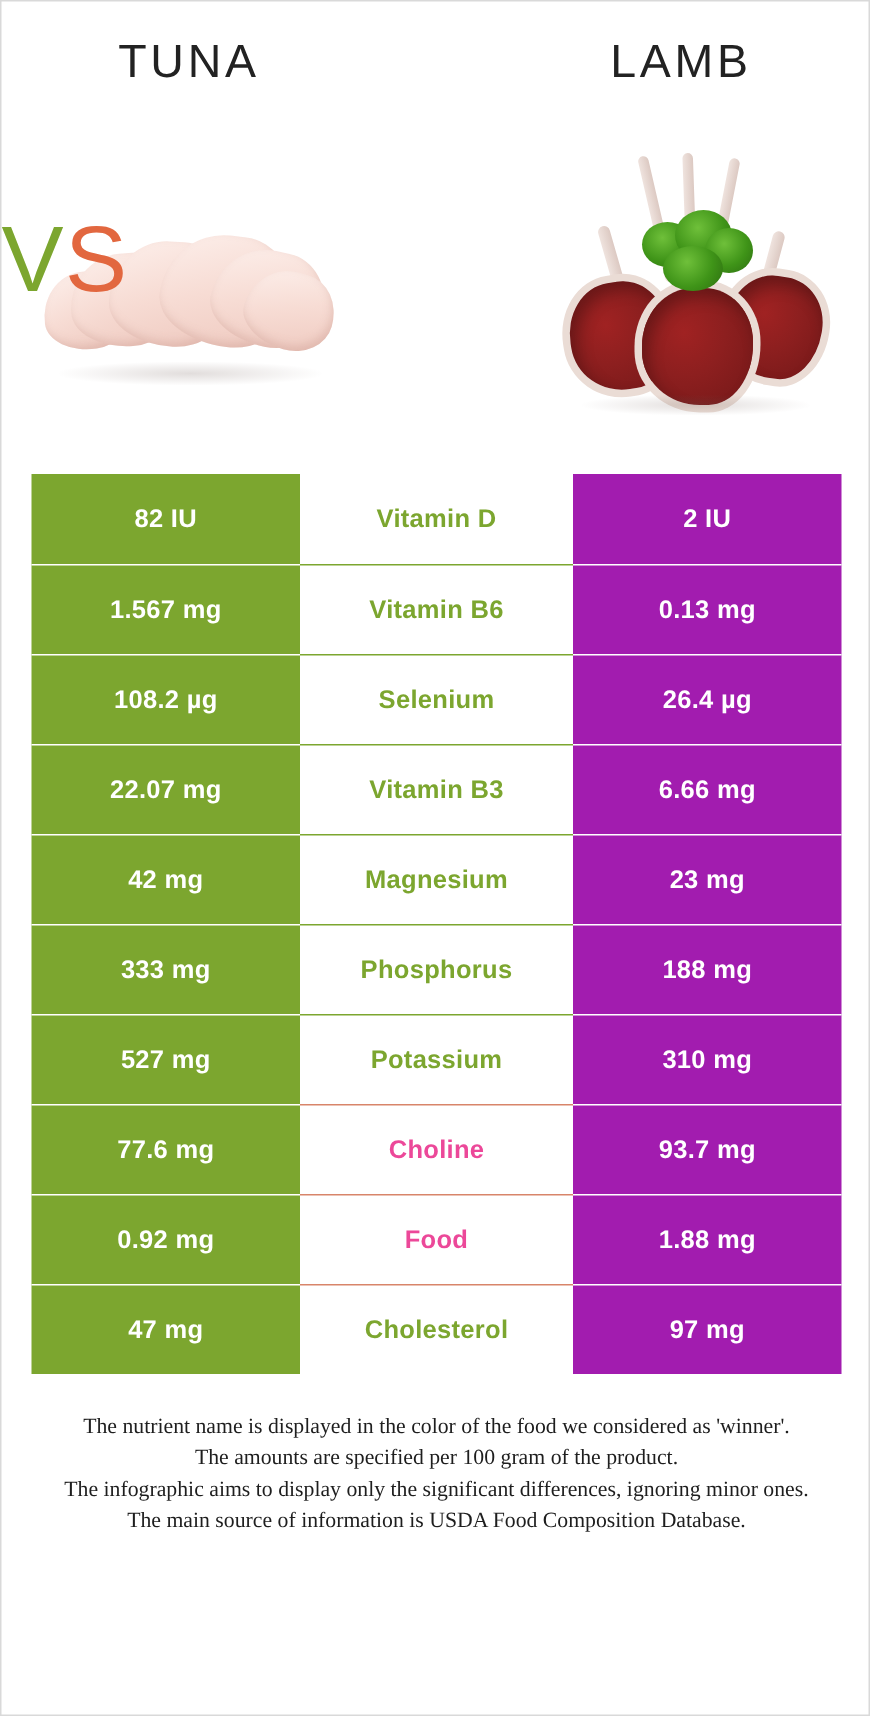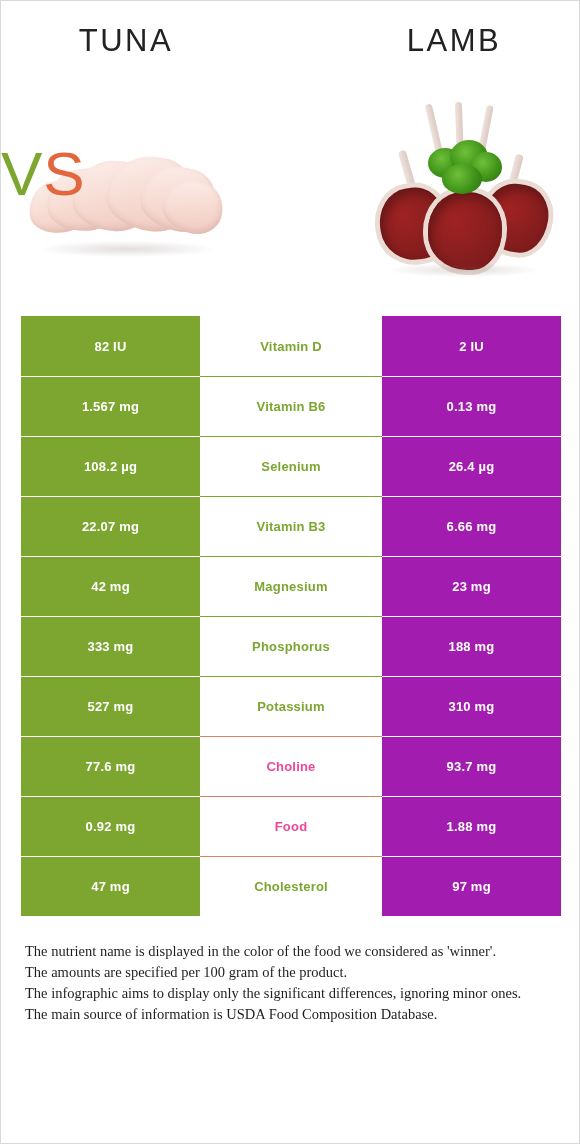--- a/index.html
+++ b/index.html
@@ -111,21 +111,21 @@
   .row {
     display: flex;
     height: 60px;
     box-sizing: border-box;
   }
   .cell {
     display: flex;
     align-items: center;
     justify-content: center;
     box-sizing: border-box;
-    font-size: 13px;
+    font-size: 17px;
     font-weight: 600;
     letter-spacing: .2px;
   }
   .cell.left  { width: 179px; background: #7CA62F; color: #ffffff; }
   .cell.mid   { width: 182px; background: #ffffff; }
   .cell.right { width: 179px; background: #a21caf; color: #ffffff; text-align: right; }
 
   .row + .row .cell.left  { border-top: 1px solid #ffffff; }
   .row + .row .cell.right { border-top: 1px solid #ffffff; }
   .row + .row .cell.mid   { border-top: 1px solid #7CA62F; }
@@ -134,21 +134,21 @@
 
   .cell.mid.win-tuna { color: #7CA62F; }
   .cell.mid.win-lamb { color: #ec4899; }
 
   
   .footer {
     position: absolute;
     top: 940px;
     left: 24px;
     width: 532px;
-    text-align: left;
+    text-align: center;
     font-family: "Liberation Serif", serif;
     font-size: 14.5px;
     line-height: 1.45;
     color: #1e1e1e;
   }
   .footer p { margin: 0; }
 </style>
 </head>
 <body>
 

